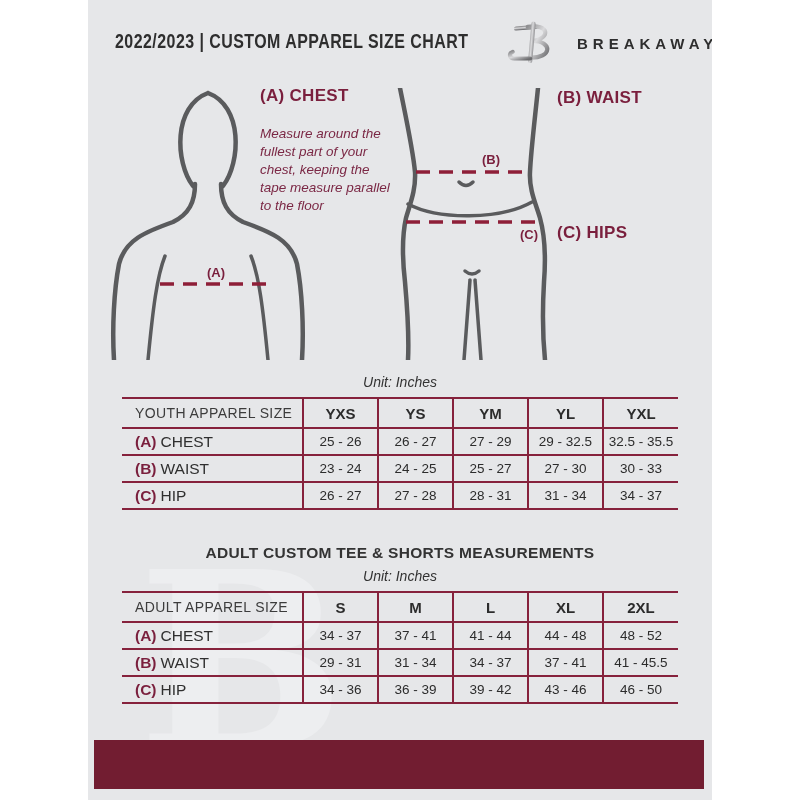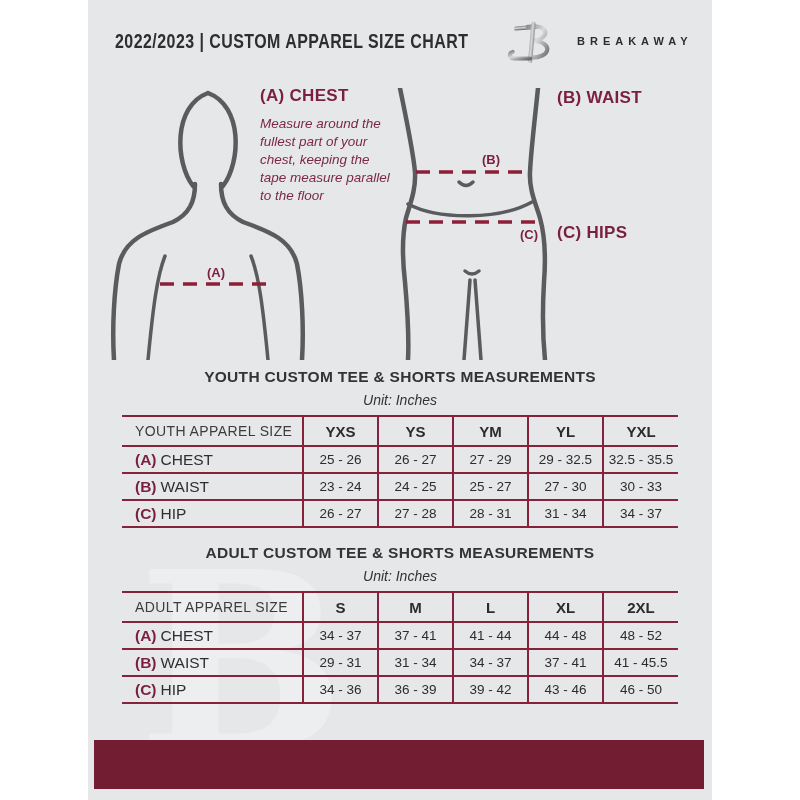--- a/index.html
+++ b/index.html
@@ -13,35 +13,35 @@
   }
   *{margin:0;padding:0;box-sizing:border-box;}
   html,body{width:800px;height:800px;background:#ffffff;font-family:"Liberation Sans",sans-serif;}
   .stage{position:relative;width:720px;height:800px;overflow:hidden;}
   .page{position:absolute;left:88px;top:0;width:624px;height:800px;background:var(--page);overflow:hidden;}
 
   
   .hdr-title{position:absolute;left:27px;top:29px;font-size:21px;font-weight:700;color:#2e2e2e;
     transform:scaleX(.76);transform-origin:left top;white-space:nowrap;letter-spacing:.6px;}
   .logo{position:absolute;left:418px;top:16px;width:50px;height:50px;}
-  .brand{position:absolute;left:489px;top:35px;font-size:11px;font-weight:700;letter-spacing:5px;color:#2e2e2e;white-space:nowrap;}
+  .brand{position:absolute;left:489px;top:35px;font-size:15px;font-weight:700;letter-spacing:5px;color:#2e2e2e;white-space:nowrap;}
 
   
   .fig{position:absolute;}
   .fig-upper{left:17px;top:78px;width:205px;height:282px;}
   .fig-lower{left:300px;top:88px;width:182px;height:272px;}
   .fig path{fill:none;stroke:var(--outline);stroke-width:4.5;stroke-linecap:round;}
   .fig path.thin{stroke-width:3.5;}
   .fig path.dash{stroke:#8e1f38;stroke-width:3.5;stroke-dasharray:14 9;stroke-linecap:butt;}
   .fig text{font-family:"Liberation Sans",sans-serif;font-size:13px;font-weight:700;fill:var(--maroon);}
 
   
   .guide{position:absolute;z-index:1;}
   .guide h3{font-size:17px;font-weight:700;color:var(--maroon);letter-spacing:.3px;}
-  .guide p{margin-top:9px;font-size:13.5px;font-style:italic;color:var(--maroon-text);line-height:1.33;white-space:pre-line;}
+  .guide p{margin-top:19px;font-size:13.5px;font-style:italic;color:var(--maroon-text);line-height:1.33;white-space:pre-line;}
   .g-chest{left:172px;top:86px;width:170px;}
   .g-waist{left:469px;top:88px;width:152px;}
   .g-hips{left:469px;top:223px;width:158px;}
 
   
   .tbl-section{position:absolute;left:34px;width:556px;z-index:1;}
   .tbl-youth{top:368px;}
   .tbl-adult{top:544px;}
   .tbl-title{font-size:15.5px;font-weight:700;color:#333;text-align:center;letter-spacing:.3px;}
   .tbl-unit{font-size:14px;font-style:italic;color:#333;text-align:center;margin-top:6px;margin-bottom:7px;}
@@ -120,21 +120,20 @@
     <div class="guide g-waist">
       <h3>(B) WAIST</h3>
     </div>
     <div class="guide g-hips">
       <h3>(C) HIPS</h3>
     </div>
 
     <div class="watermark">B</div>
 
     <div class="tbl-section tbl-youth">
-      <div class="tbl-title">YOUTH CUSTOM TEE &amp; SHORTS MEASUREMENTS</div>
       <div class="tbl-unit">Unit: Inches</div>
       <table class="size-table">
         <colgroup>
             <col class="c0">
             <col class="cv">
             <col class="cv">
             <col class="cv">
             <col class="cv">
             <col class="cv">
           </colgroup>

